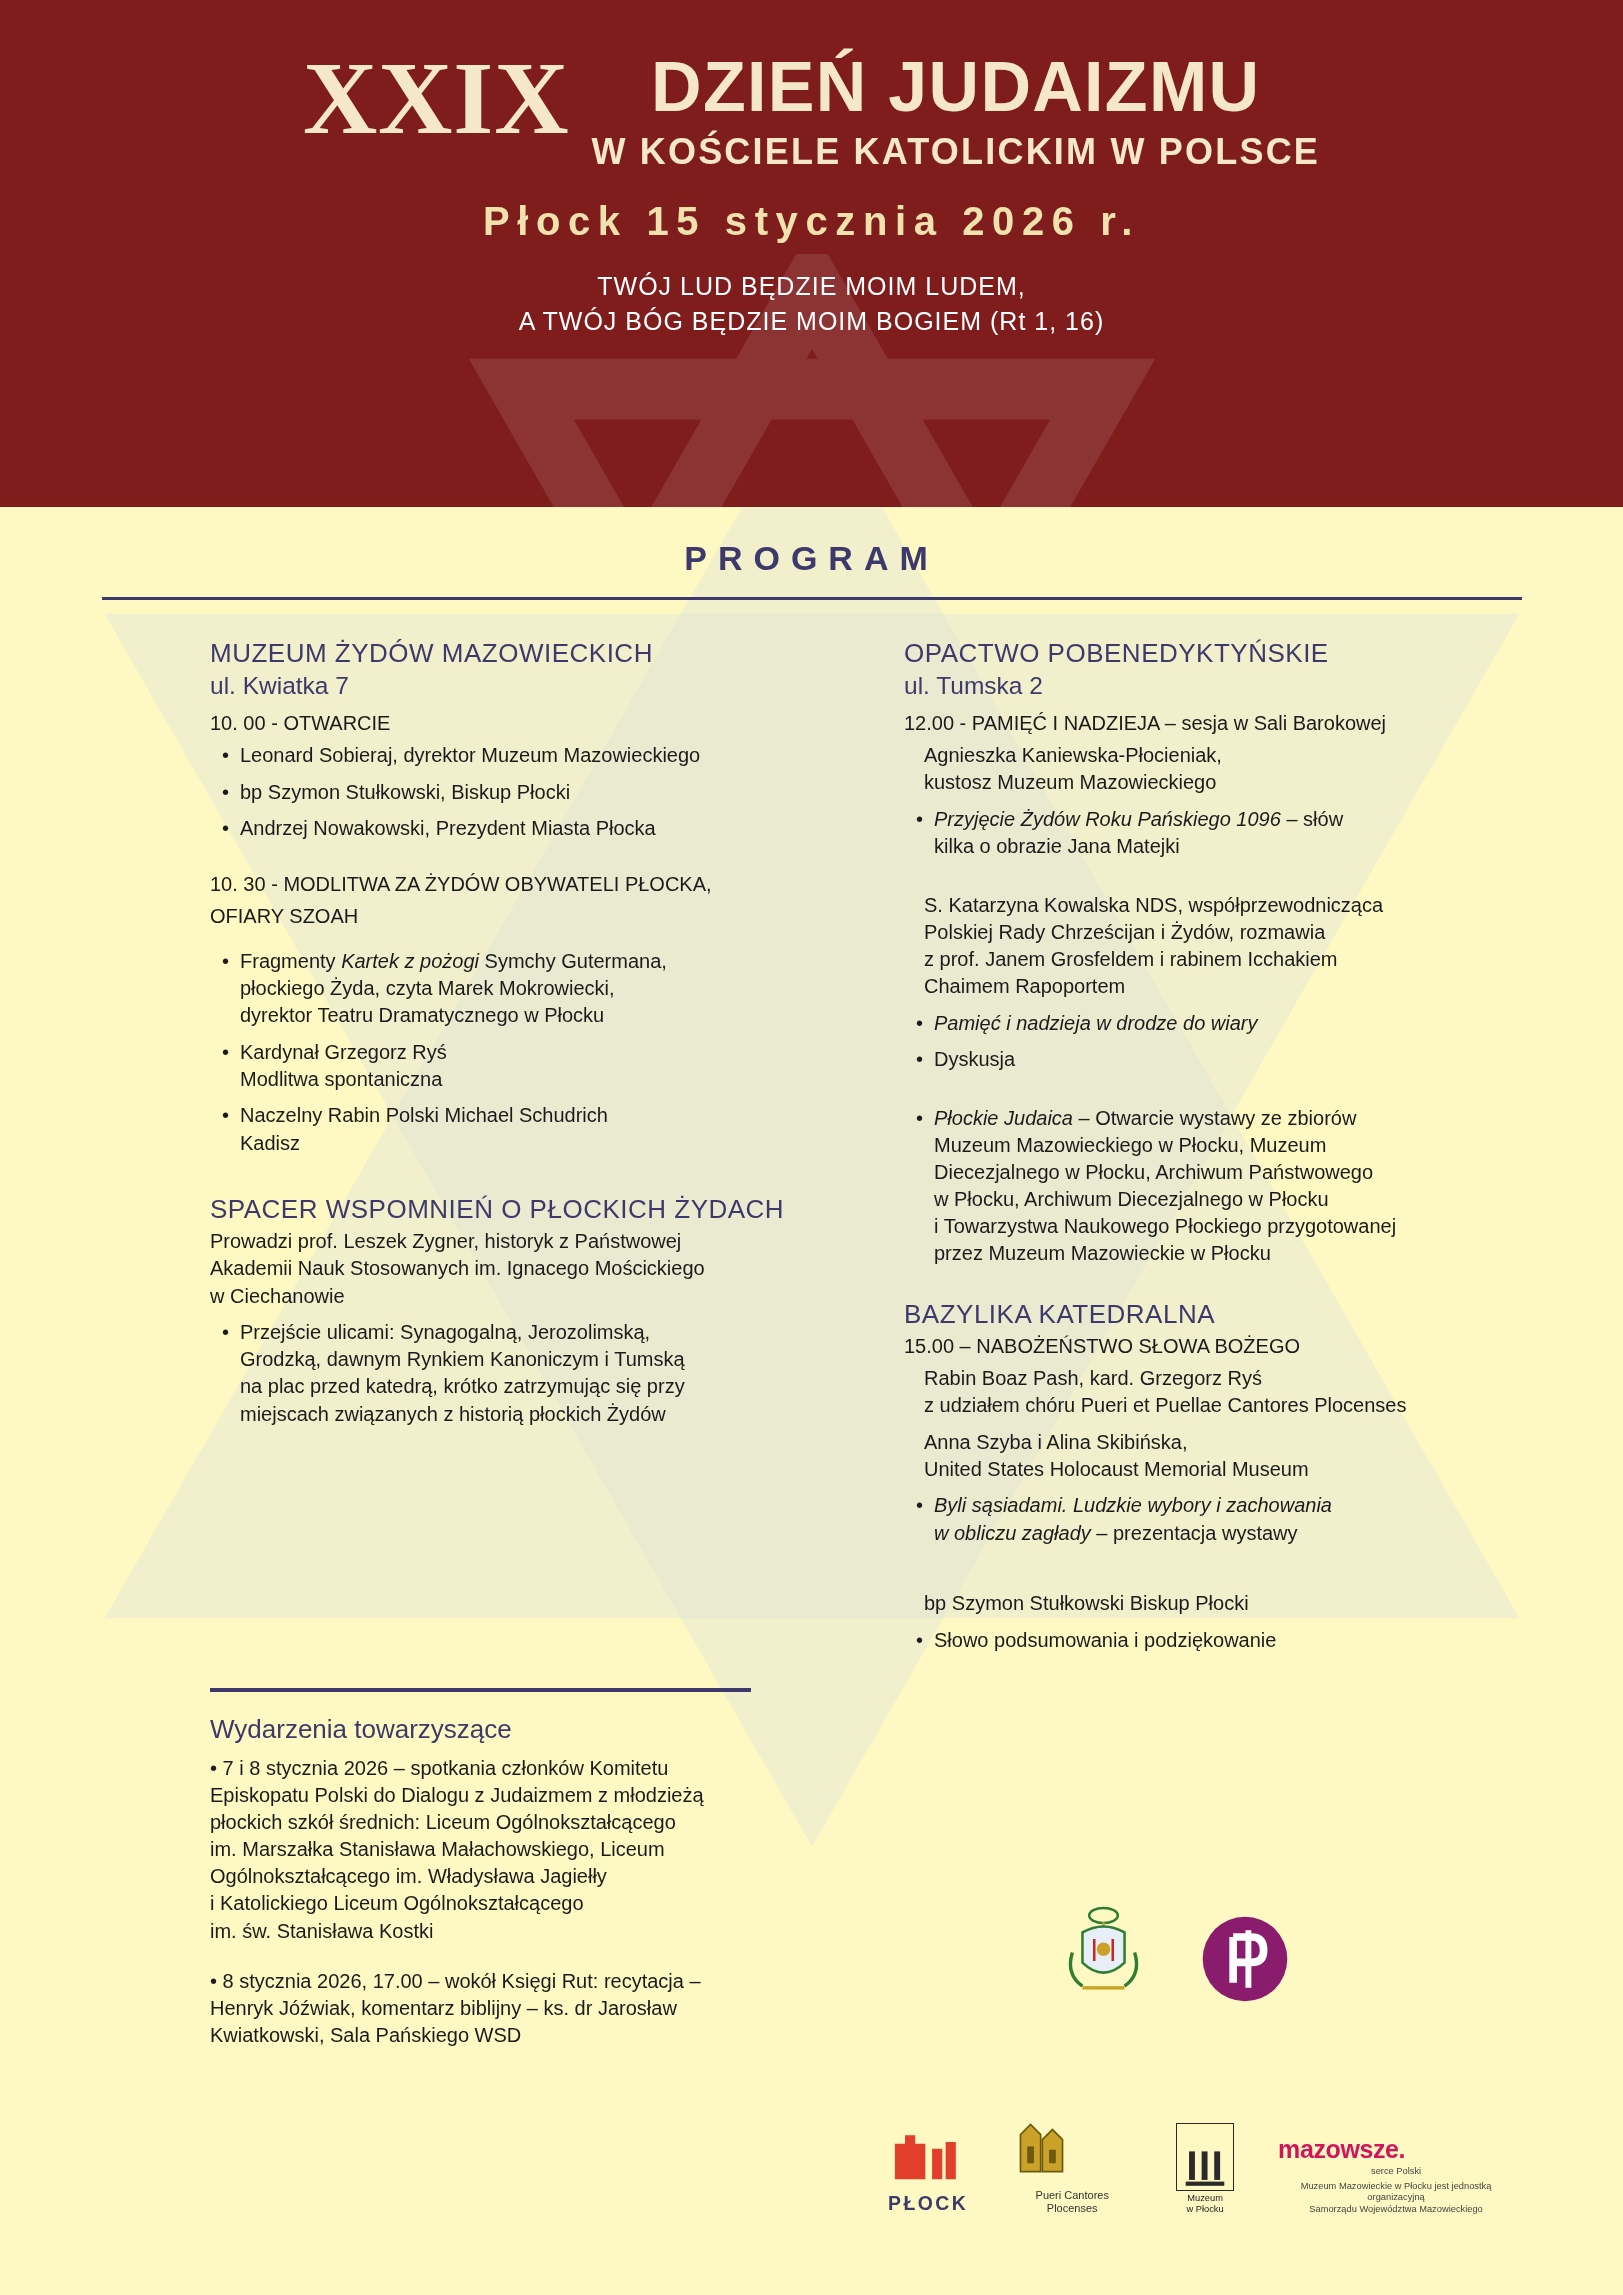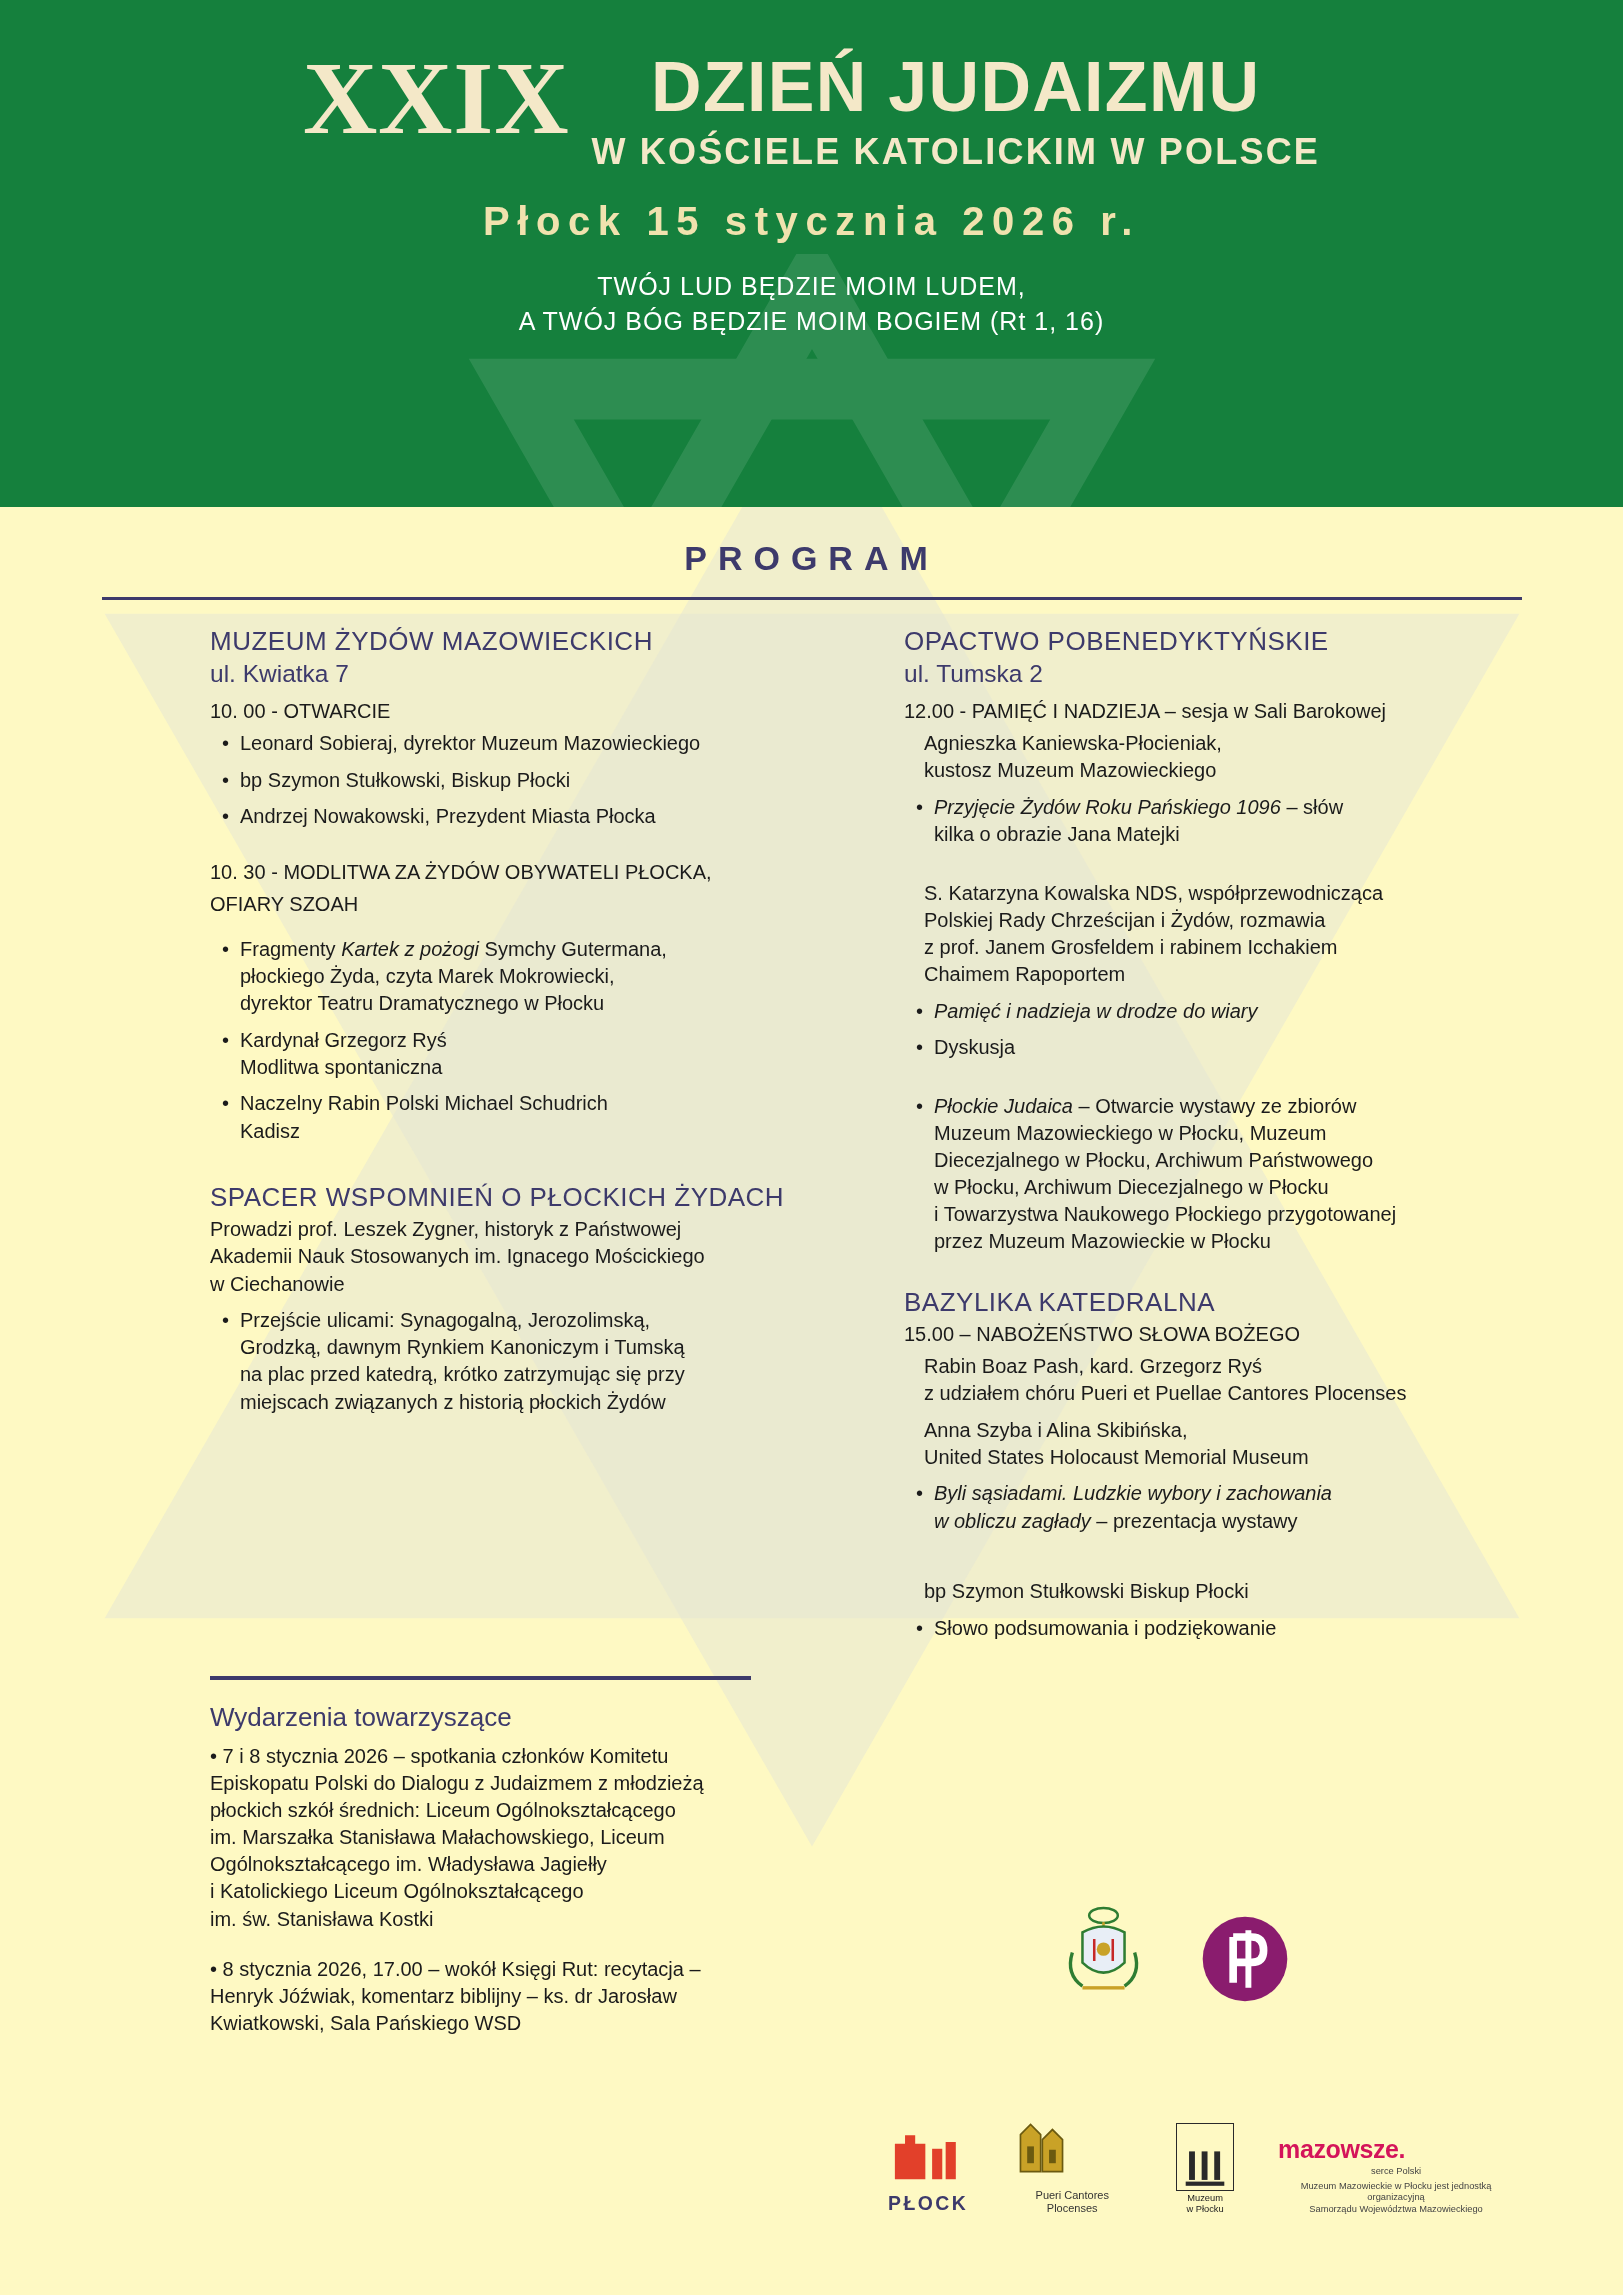--- a/index.html
+++ b/index.html
@@ -13,21 +13,21 @@
     background: #f5efe0;
     overflow: hidden;
     position: relative;
   }
 
   
   .header {
     position: relative;
     width: 100%;
     height: 507px;
-    background: #15803d;
+    background: #7f1d1d;
     overflow: hidden;
   }
   .header-watermark {
     position: absolute;
     left: 50%;
     top: 254px;
     transform: translateX(-50%);
     width: 761px;
     height: 676px;
     opacity: 0.10;
@@ -125,20 +125,21 @@
   .rule {
     height: 3.4px;
     background: #3d3a6b;
     margin: 18.6px auto 0 auto;
     width: 1420px;
   }
 
   .columns {
     display: flex;
     padding: 26px 0 0 0;
+    margin-top: 12px;
   }
   .col-left {
     width: 643px;
     margin-left: 210px;
   }
   .col-right {
     width: 592px;
     margin-left: 51px;
   }
 

